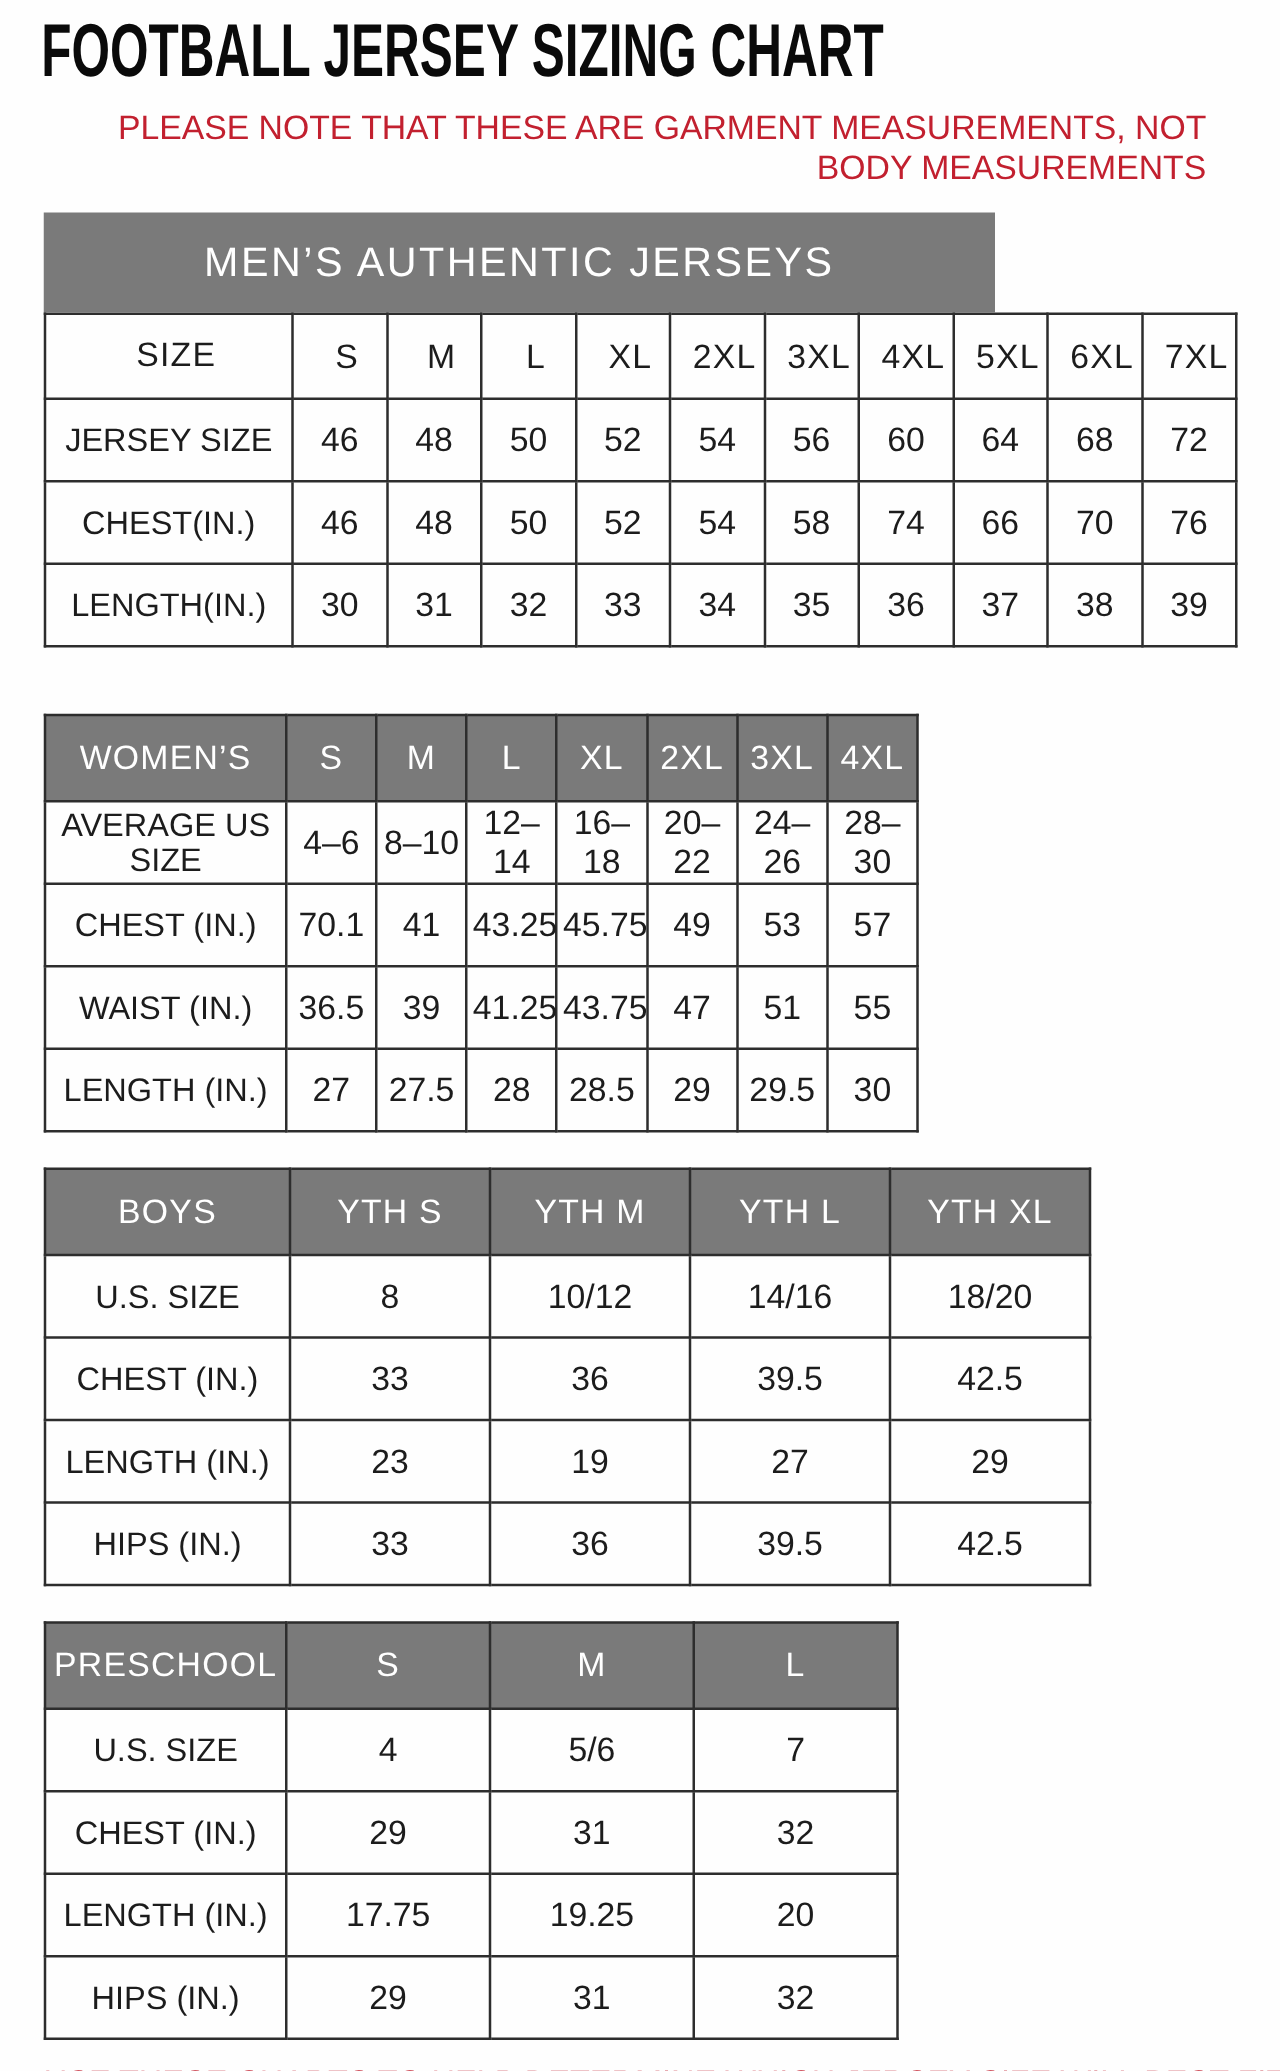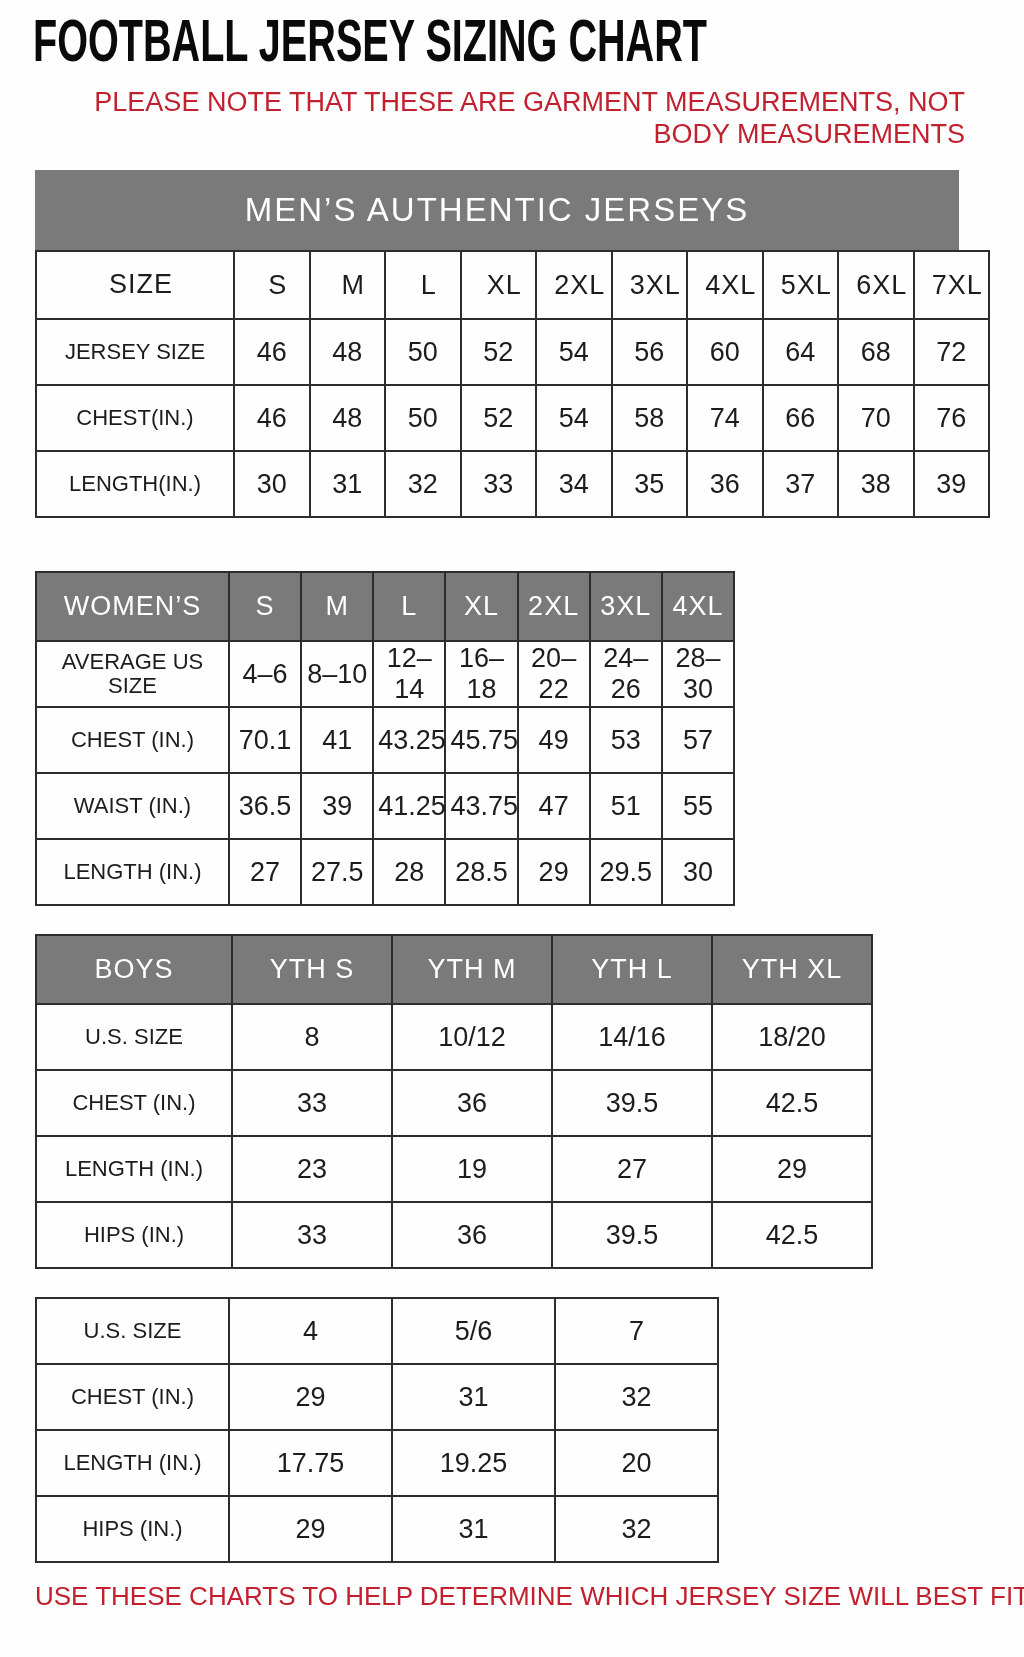--- a/index.html
+++ b/index.html
@@ -26,40 +26,40 @@
     margin:18px 0 0 0;
     max-width:930px;
     font-size:27px; line-height:1.17; font-weight:500;
     color:#c2202f;
     text-align:right;
   }
 
   
   .banner {
     margin-top:20px;
-    width:924px; height:80px;
+    width:761px; height:80px;
     background:#7a7a7a;
     color:#ffffff;
     font-size:33px; letter-spacing:2px;
     display:flex; align-items:center; justify-content:center;
   }
 
   
   table.tbl {
     border-collapse:collapse; table-layout:fixed;
     background:#fefefe;
   }
   table.tbl th, table.tbl td {
     border:2px solid #2d2d2d;
     text-align:center; vertical-align:middle;
     font-weight:400;
     padding:0 4px;
   }
   table.tbl td { font-size:27px; height:66px; }
-  table.tbl th.label-col { font-size:22px; line-height:1.1; }
+  table.tbl th.label-col { font-size:26px; line-height:1.1; }
   table.tbl tr.header-row th { height:69px; font-size:27px; }
 
   
   table.tbl tr.header-row th {
     background:#7a7a7a; color:#ffffff; letter-spacing:1px;
   }
   
   table.tbl-mens tr.header-row th {
     background:#fefefe; color:#1c1c1c; height:68px;padding-left:16px;
   }
@@ -278,20 +278,26 @@
     </table>
 
   <table class="tbl tbl-preschool">
       <colgroup>
         <col class="labelcol">
         <col>
         <col>
         <col>
       </colgroup>
       <tbody>
+        <tr class="header-row">
+          <th class="label-col">PRESCHOOL</th>
+          <th>S</th>
+          <th>M</th>
+          <th>L</th>
+        </tr>
         <tr>
           <th class="label-col" scope="row">U.S. SIZE</th>
           <td>4</td>
           <td>5/6</td>
           <td>7</td>
         </tr>
         <tr>
           <th class="label-col" scope="row">CHEST (IN.)</th>
           <td>29</td>
           <td>31</td>

